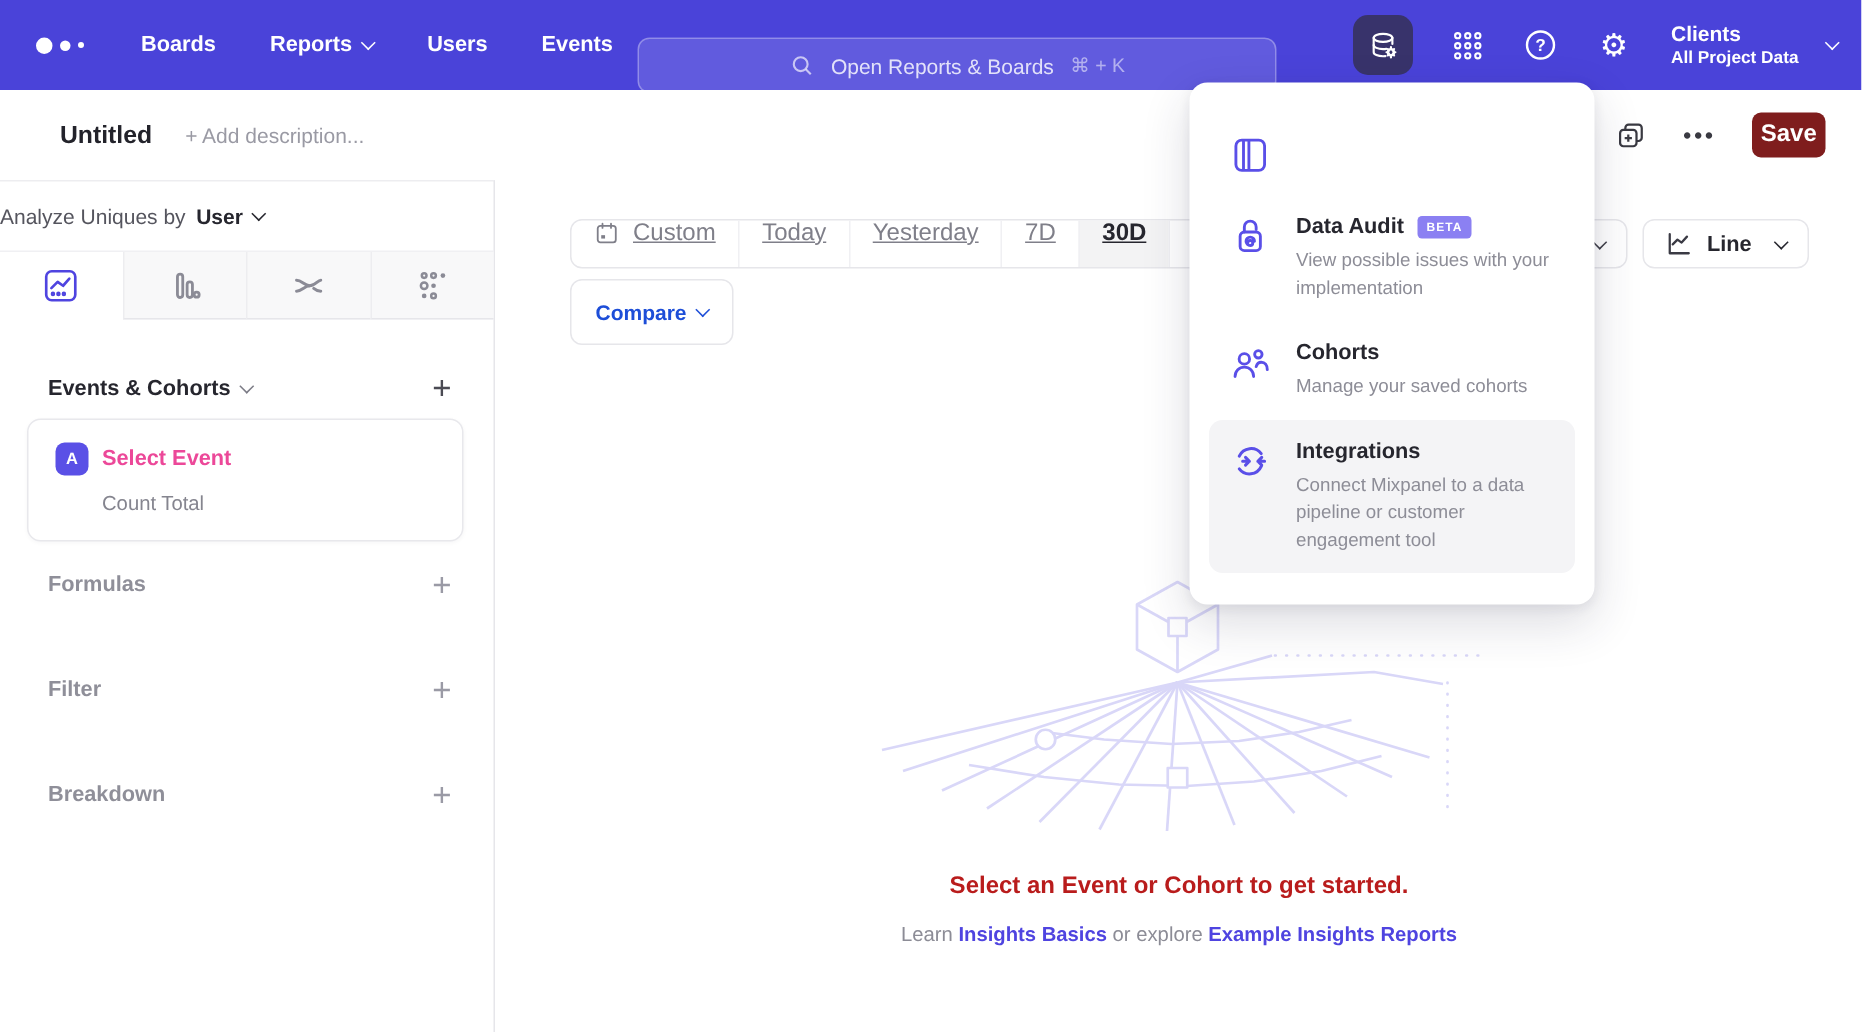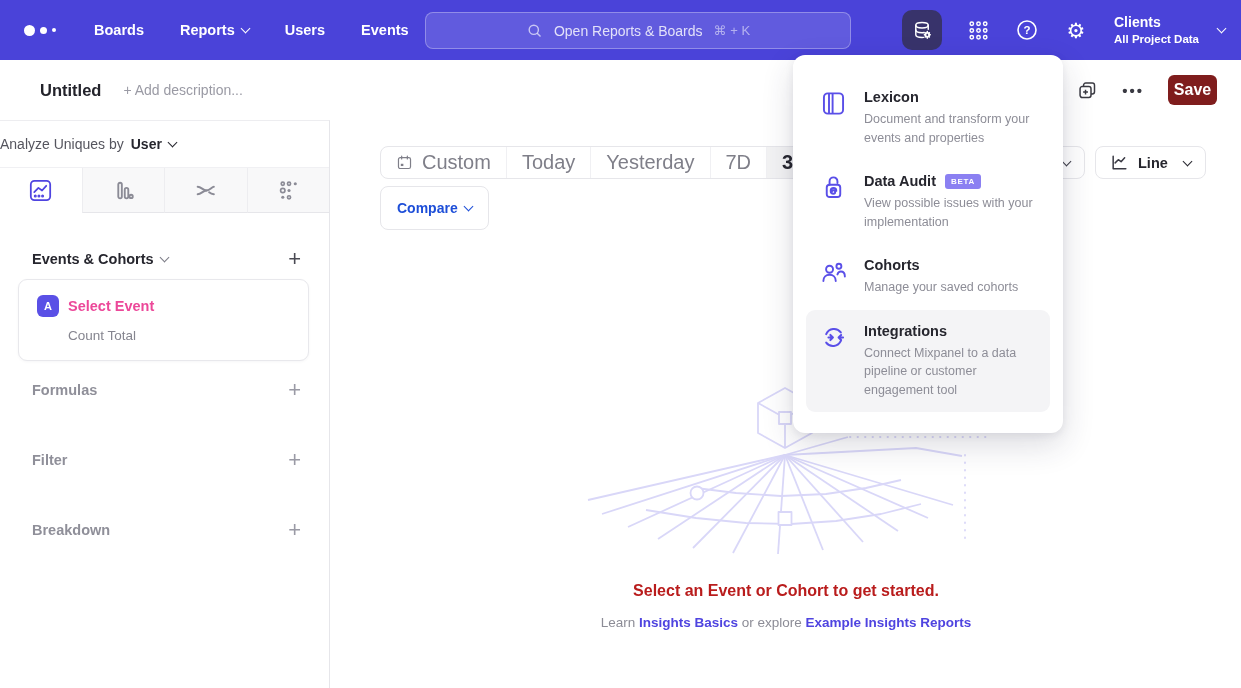--- a/index.html
+++ b/index.html
@@ -22,21 +22,21 @@
     background:#4a43d9; color:#fff; display:flex; align-items:center;
   }
   .logo { margin-left:24px; display:flex; align-items:center; gap:5px; }
   .logo .d1 { width:11px; height:11px; border-radius:50%; background:#fff; }
   .logo .d2 { width:7px; height:7px; border-radius:50%; background:#fff; }
   .logo .d3 { width:4px; height:4px; border-radius:50%; background:#fff; }
   .nav-links { display:flex; align-items:center; gap:36px; margin-left:38px;
     font-size:14.5px; font-weight:600; }
   .nav-link { display:flex; align-items:center; cursor:pointer; }
   .searchbar {
-    position:absolute; left:425px; top:12px; width:426px; height:37px;
+    position:absolute; left:425px; top:25px; width:426px; height:37px;
     background:rgba(255,255,255,0.13); border:1px solid rgba(255,255,255,0.30);
     border-radius:8px; display:flex; align-items:center; justify-content:center;
     font-size:14px; gap:11px; color:rgba(255,255,255,0.82);
   }
   .searchbar .shortcut { color:rgba(255,255,255,0.52); font-size:13px; }
   .top-right { position:absolute; right:16px; top:0; height:60px;
     display:flex; align-items:center; gap:23px; }
   .tool-tile { width:40px; height:40px; border-radius:10px; background:#38336b;
     display:grid; place-items:center; }
   .icon-btn { display:grid; place-items:center; width:26px; height:26px; }
@@ -81,22 +81,22 @@
   .event-title { color:#ec4899; font-weight:700; font-size:14.5px; }
   .event-sub { margin:11px 0 0 31px; color:#85858f; font-size:13.5px; }
   .side-row { position:absolute; left:32px; right:28px; display:flex;
     align-items:center; color:#8f8f99; font-size:14.5px; font-weight:600; }
   .side-row .plus { color:#9a9aa5; font-weight:300; }
   
   .main { position:absolute; top:120px; left:331px; right:0; bottom:0; background:#fff; }
   .datebar { position:absolute; left:49px; top:26px; height:33px; width:640px;
     display:flex; align-items:stretch; border:1px solid #e6e6ea; border-radius:8px;
     background:#fff; overflow:hidden; }
-  .seg { display:flex; align-items:center; padding:0 15px; font-size:20px;
-    color:#7f7f89; border-left:1px solid #f0f0f3; gap:9px; white-space:nowrap; }
+  .seg { display:flex; align-items:flex-start; padding:0 15px; font-size:16px;
+    color:#7f7f89; border-left:1px solid #f0f0f3; gap:9px; white-space:nowrap;text-decoration:underline; }
   .seg:first-child { border-left:none; }
   .seg.sel { background:#f3f3f4; color:#26262e; font-weight:700; }
   .interval-btn { position:absolute; left:692px; top:26px; width:62px; height:33px;
     border:1px solid #e6e6ea; border-radius:8px; background:#fff; color:#3f3f49;
     display:flex; align-items:center; justify-content:flex-end; padding-right:14px; }
   .line-btn { position:absolute; left:764px; top:26px; height:33px;
     border:1px solid #e6e6ea; border-radius:8px; background:#fff;
     display:flex; align-items:center; gap:9px; padding:0 14px;
     font-size:14.5px; font-weight:600; color:#26262e; }
   .compare-btn { position:absolute; left:49px; top:66px; height:44px;
@@ -365,26 +365,20 @@
     <div class="empty-links"><span>Learn </span><span class="link">Insights Basics</span><span> or explore </span><span class="link">Example Insights Reports</span></div>
   </div>
 </div>
 
 <div class="popover">
   <div class="menu-item">
     <svg class="mi-icon" width="27" height="27" viewBox="0 0 24 24" fill="none" stroke="currentColor" stroke-width="1.7" stroke-linejoin="round">
       <rect x="3.5" y="3" width="17" height="18" rx="3.5"></rect>
       <path d="M8 3v18M11.2 3v18"></path>
     </svg>
-    <div>
-      <div class="mi-title">
-          <span>Lexicon</span>
-        </div>
-      <div class="mi-desc">Document and transform your events and properties</div>
-    </div>
   </div>
   <div class="menu-item">
     <svg class="mi-icon" width="27" height="27" viewBox="0 0 24 24" fill="none" stroke="currentColor" stroke-width="1.7" stroke-linecap="round" stroke-linejoin="round">
       <path d="M8.5 9.5 V6.5 a3.5 3.5 0 0 1 7 0 V8"></path>
       <rect x="6" y="9.5" width="12" height="11" rx="2.5"></rect>
       <path d="M14.5 15 a2.5 2.5 0 1 0 -2.5 2.5 a1.5 1.5 0 1 0 -1.5 -1.5"></path>
     </svg>
     <div>
       <div class="mi-title">
           <span>Data Audit</span>

